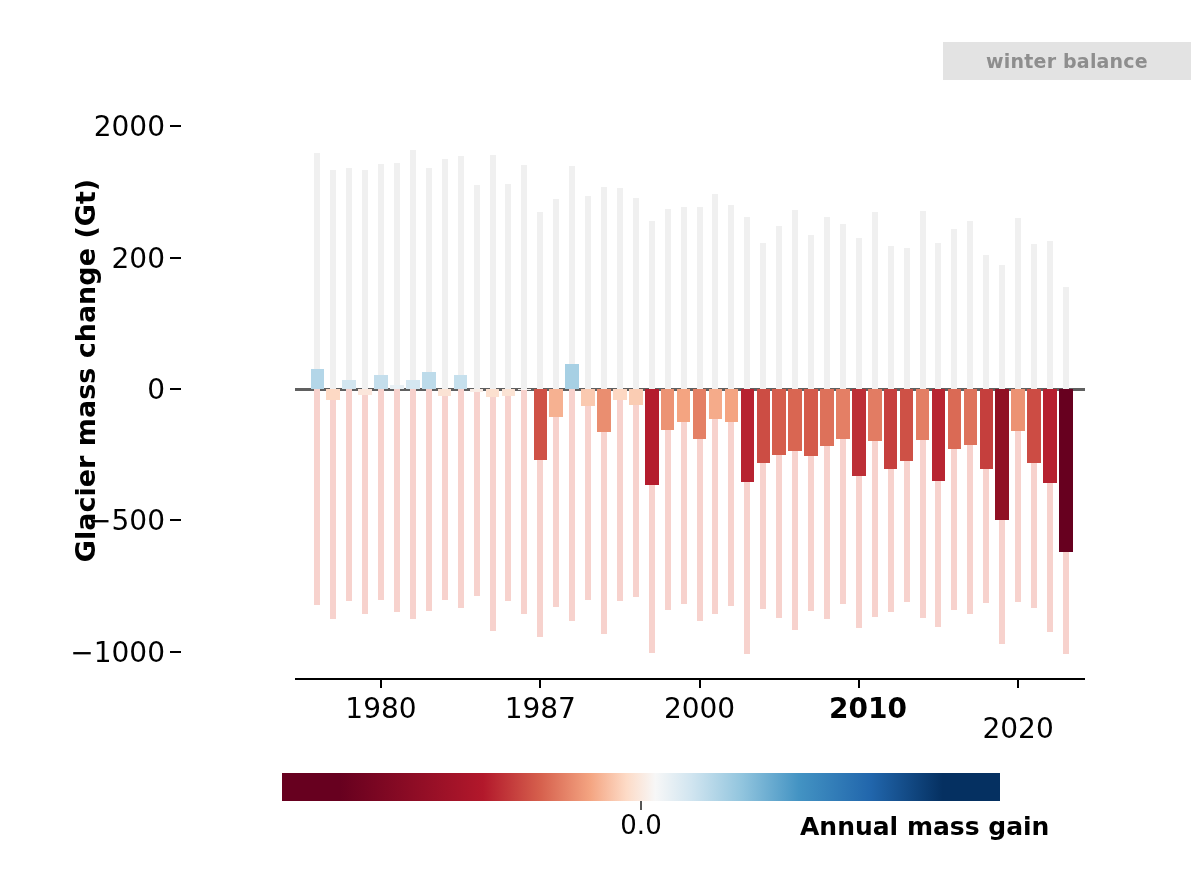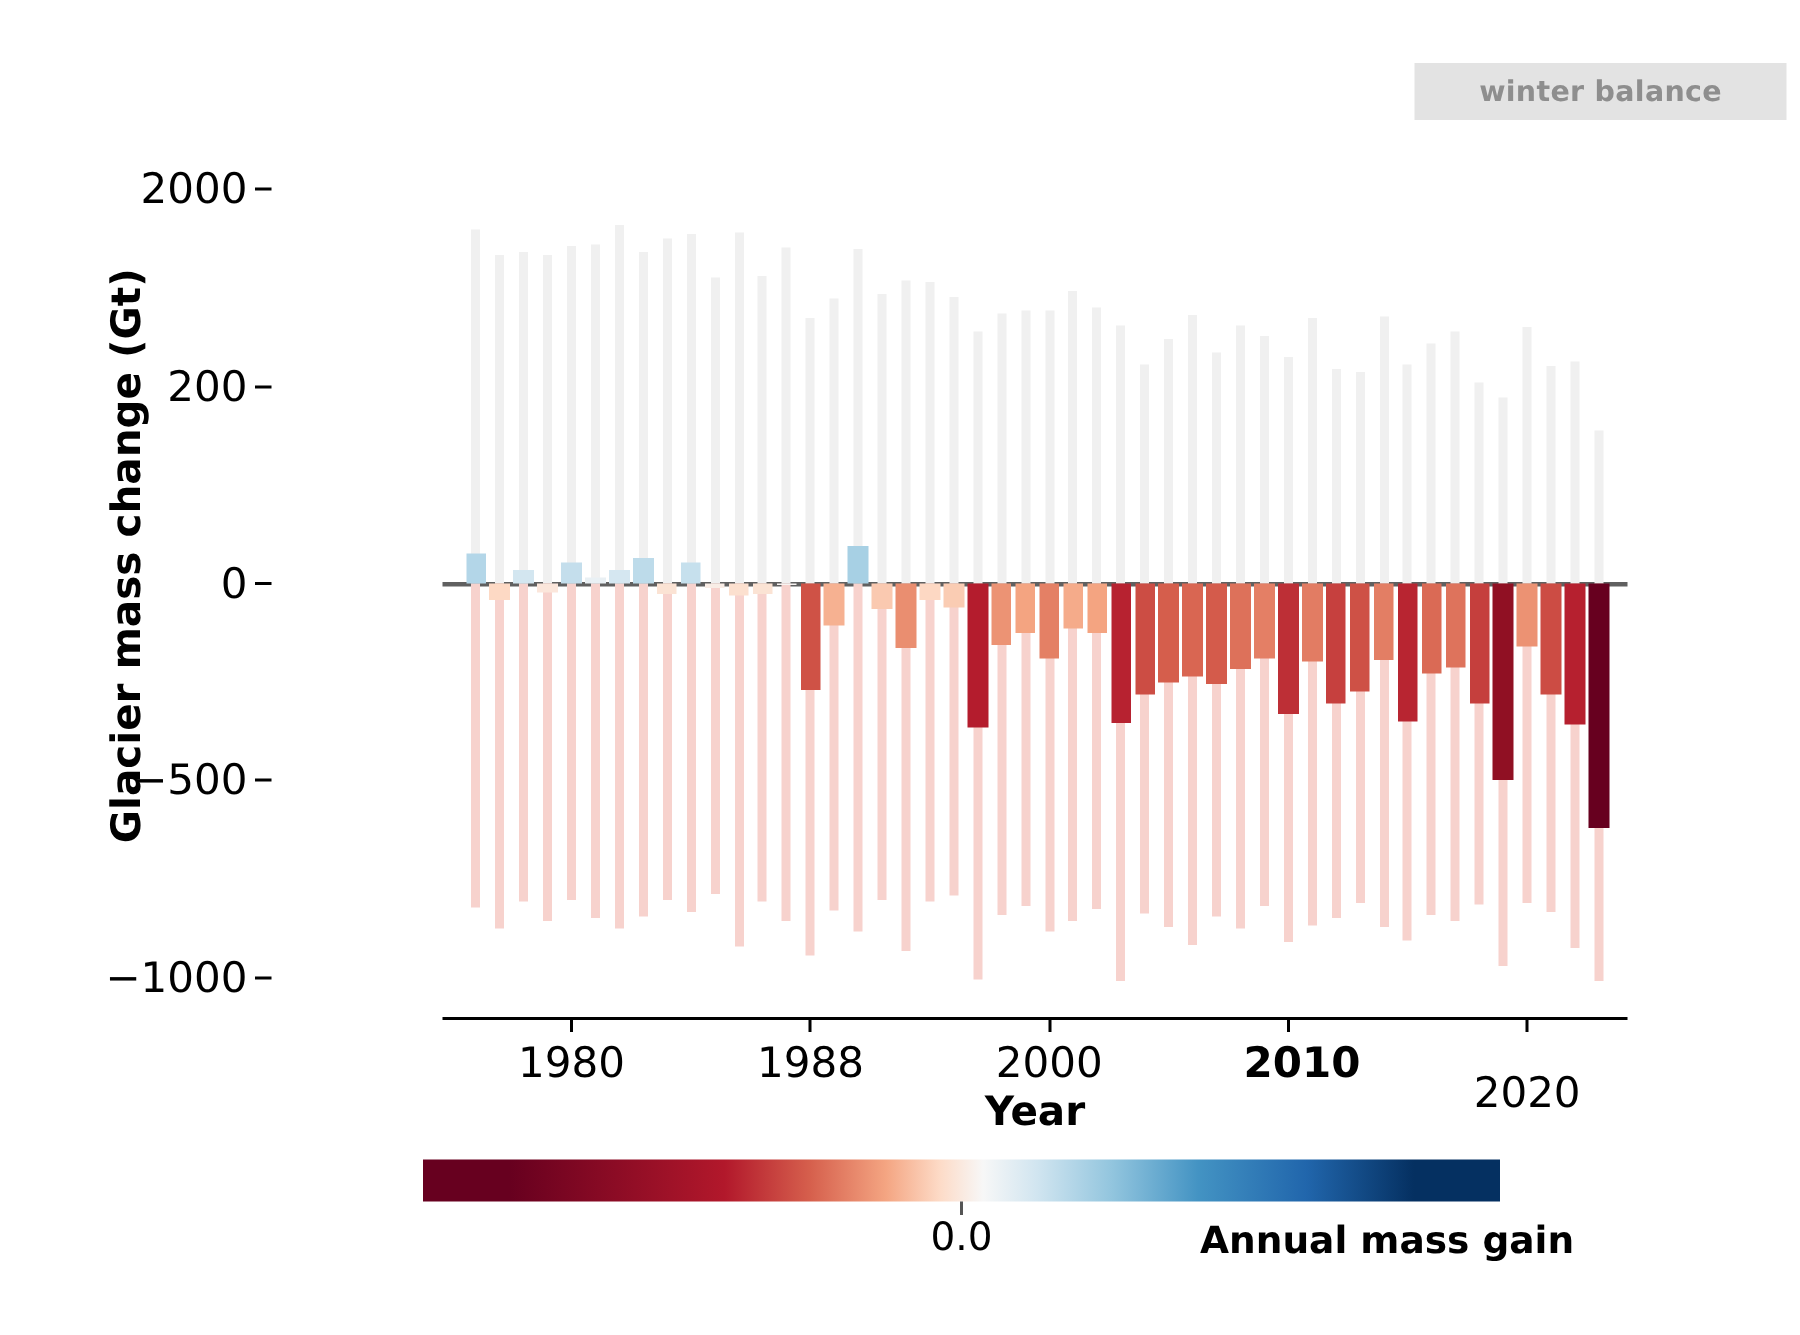--- a/index.html
+++ b/index.html
@@ -111,21 +111,20 @@
 <body>
 
 <div id="root">
 
   <div class="legend-box" id="legend-winter">
     <span>winter balance</span>
   </div>
 
 
   <div id="ylabel">Glacier mass change (Gt)</div>
-  <div id="xlabel">Year</div>
 
   <div id="yticks">
       <div class="ytick-txt" style="top: 126.273px; right: 927px;">2000</div>
       <div class="ytick-mark" style="top: 126.273px; right: 911px;"></div>
       <div class="ytick-txt" style="top: 257.636px; right: 927px;">200</div>
       <div class="ytick-mark" style="top: 257.636px; right: 911px;"></div>
       <div class="ytick-txt" style="top: 389px; right: 927px;">0</div>
       <div class="ytick-mark" style="top: 389px; right: 911px;"></div>
       <div class="ytick-txt" style="top: 520.364px; right: 927px;">−500</div>
       <div class="ytick-mark" style="top: 520.364px; right: 911px;"></div>
@@ -281,21 +280,21 @@
         <div class="bar" style="left: 764.137px; top: 289px; width: 13.5px; height: 162.891px; background: rgb(103, 0, 31); z-index: 3;"></div>
       </div>
     <div id="zero-line" style="top: 288px;"></div>
   </div>
 
   <div id="xaxis-line"></div>
   <div id="xticks">
       <div class="xtick-mark" style="left: 380.008px;"></div>
       <div class="xtick-txt" style="left: 381.008px;">1980</div>
       <div class="xtick-mark" style="left: 539.282px;"></div>
-      <div class="xtick-txt" style="left: 540.282px;">1988</div>
+      <div class="xtick-txt" style="left: 540.282px;">1987</div>
       <div class="xtick-mark" style="left: 698.556px;"></div>
       <div class="xtick-txt" style="left: 699.556px;">2000</div>
       <div class="xtick-mark" style="left: 857.831px;"></div>
       <div class="xtick-txt" style="left: 868px; font-weight: bold;">2010</div>
       <div class="xtick-mark" style="left: 1017.1px;"></div>
       <div class="xtick-txt" style="left: 1018.1px; margin-top: 20px;">2020</div>
     </div>
 
   <div id="cbar"></div>
   <div id="cbar-tick"></div>

